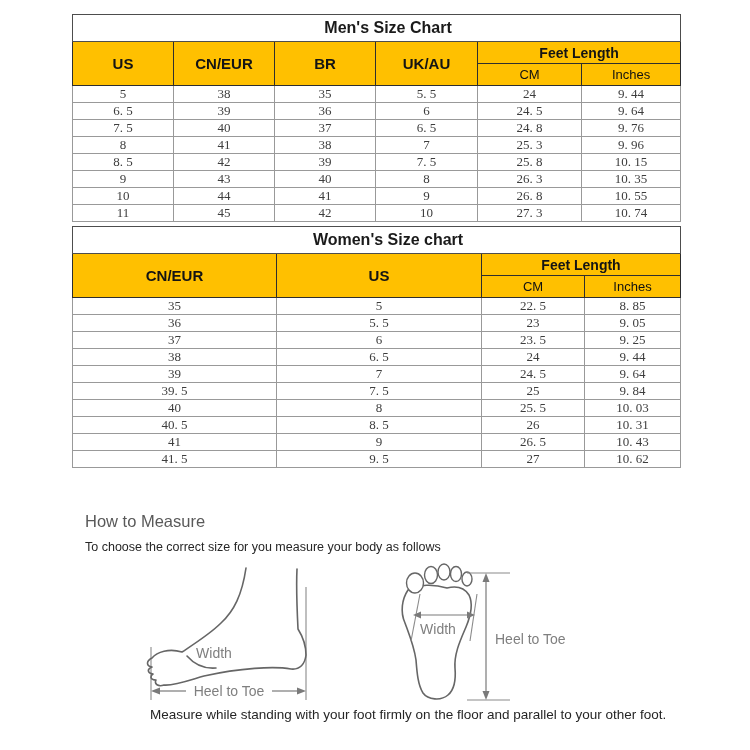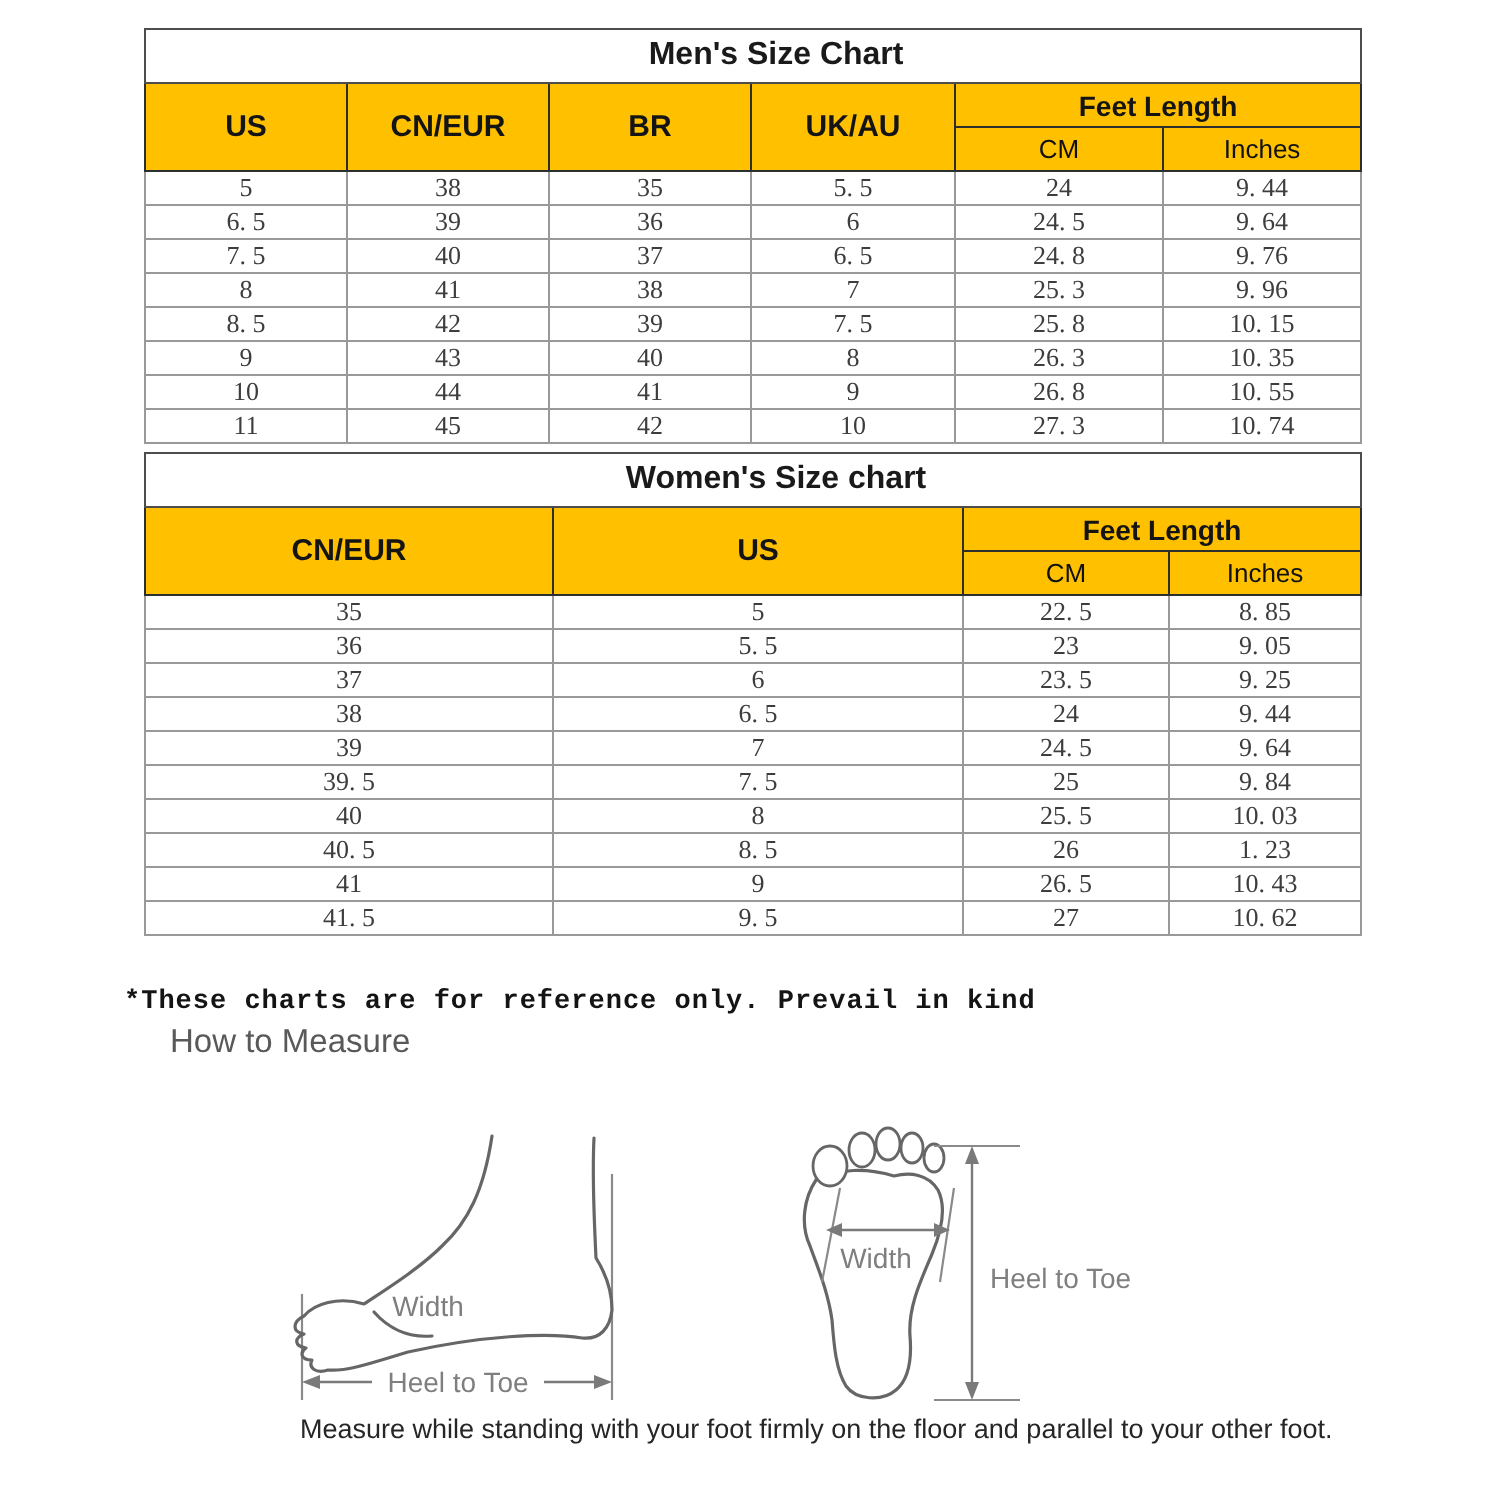--- a/index.html
+++ b/index.html
@@ -212,41 +212,41 @@
           <tr>
             <td>40</td>
             <td>8</td>
             <td>25. 5</td>
             <td>10. 03</td>
           </tr>
           <tr>
             <td>40. 5</td>
             <td>8. 5</td>
             <td>26</td>
-            <td>1. 23</td>
+            <td>10. 31</td>
           </tr>
           <tr>
             <td>41</td>
             <td>9</td>
             <td>26. 5</td>
             <td>10. 43</td>
           </tr>
           <tr>
             <td>41. 5</td>
             <td>9. 5</td>
             <td>27</td>
             <td>10. 62</td>
           </tr>
         </tbody>
     </table>
   </div>
 
-  <div id="note2" class="note">*These charts are for reference only. Prevail in kind</div>
 
   <div id="howto-heading">How to Measure</div>
+  <div id="howto-subtitle">To choose the correct size for you measure your body as follows</div>
 
   <svg id="side-foot-svg" width="175" height="140" viewBox="0 0 175 140">
 
     <line class="thin" x1="11" y1="84" x2="11" y2="137"></line>
     <line class="thin" x1="166" y1="24" x2="166" y2="137"></line>
 
     <path class="outline" d="M106,5 C102,32 94,48 81,60 C70,71 54,81 42,89
              C29,85 17,89 12,95 C6,98 6,103 12,104
              C7,106 7,110 13,111 C10,113 10,117 16,117
              C14,121 18,124 24,122 C34,123 50,117 64,113

